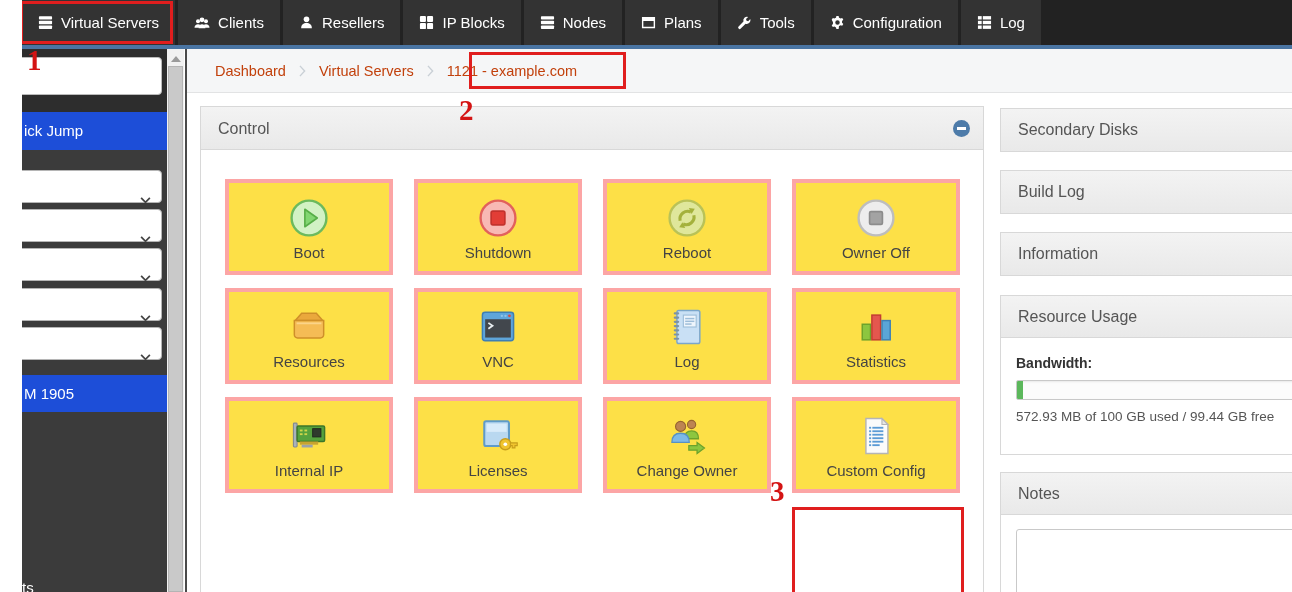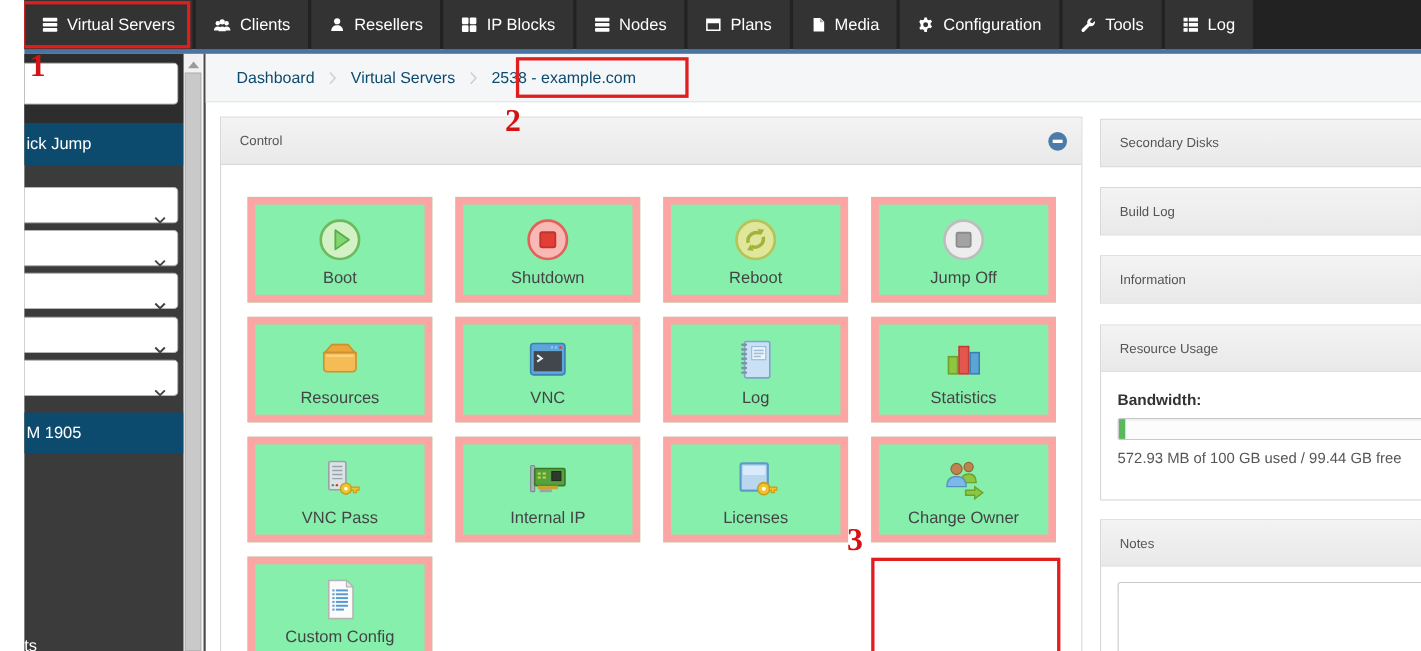--- a/index.html
+++ b/index.html
@@ -10,50 +10,50 @@
   
   .navbar { position:absolute; left:0; top:0; width:1292px; height:45px; background:#222; display:flex; }
   .navbar-accent { position:absolute; left:0; top:45px; width:1292px; height:4px; background:#4a75a3; }
   .nav-item { height:45px; background:#333; color:#fff; font-size:15px; display:flex; align-items:center; padding:0 16px; margin-right:3px; cursor:pointer; white-space:nowrap; }
   .nav-item .nicon { display:inline-flex; margin-right:8px; }
 
   
   .sidebar { position:absolute; left:0; top:49px; width:145px; height:543px; background:#3b3b3b; overflow:hidden; }
   .sb-band-top { position:absolute; left:0; top:0; width:145px; height:63px; background:#2d2d2d; }
   .sb-search { position:absolute; left:-45px; top:8px; width:185px; height:38px; background:#fff; border:1px solid #bbb; border-radius:4px; font-size:14px; padding:0 10px; }
-  .sb-head { position:absolute; left:0; width:145px; height:38px; background:#0c4a6e; color:#fff; font-size:15px; line-height:38px; padding-left:2px; white-space:nowrap; }
+  .sb-head { position:absolute; left:0; width:145px; height:38px; background:#1d4ed8; color:#fff; font-size:15px; line-height:38px; padding-left:2px; white-space:nowrap; }
   .sb-head-jump { top:63px; }
   .sb-head-vm { top:326px; height:37px; }
   .sb-select { position:absolute; left:-45px; width:185px; height:33px; background:#fff; border:1px solid #b5b5b5; border-radius:4px; font-size:13px; color:#333; line-height:31px; padding-left:4px; cursor:pointer; }
   .sb-select .chev { position:absolute; right:10px; top:13px; }
   .sb-fragment { position:absolute; left:0px; bottom:-4px; color:#fff; font-size:15px; }
 
   
   .sb-scroll { position:absolute; left:145px; top:49px; width:17px; height:543px; background:#f1f1f1; }
   .sb-scroll-arrow { position:absolute; left:3.5px; top:7px; width:0; height:0; border-left:5px solid transparent; border-right:5px solid transparent; border-bottom:6px solid #9a9a9a; }
   .sb-scroll-thumb { position:absolute; left:1px; top:17px; width:15px; height:526px; background:#c9c9c9; border:1px solid #b4b4b4; }
   .sb-divider { position:absolute; left:163px; top:49px; width:2px; height:543px; background:#4a4a4a; }
 
   
   .breadcrumb { position:absolute; left:165px; top:49px; width:1127px; height:44px; background:#f5f6f7; border-bottom:1px solid #e2e3e4; display:flex; align-items:center; padding-left:28px; }
-  .crumb { color:#0c4a6e; font-size:14.5px; cursor:pointer; }
+  .crumb { color:#c2410c; font-size:14.5px; cursor:pointer; }
   .crumb-sep { display:inline-flex; margin:0 13px; }
 
   
   .panel { position:absolute; background:#fff; border:1px solid #d8d8d8; }
-  .panel-header { height:42px; background:linear-gradient(#f3f3f3,#e9e9e9); line-height:42px; padding-left:17px; font-size:12px; color:#555; }
+  .panel-header { height:42px; background:linear-gradient(#f3f3f3,#e9e9e9); line-height:42px; padding-left:17px; font-size:16px; color:#555; }
   .panel-header.with-sep { border-bottom:1px solid #d8d8d8; }
 
   
   .control-panel { left:178px; top:106px; width:784px; height:600px; }
   .control-panel .panel-header { height:43px; line-height:43px; }
   .collapse-btn { position:absolute; right:13px; top:13px; width:17px; height:17px; border-radius:50%; background:#4d7ba9; cursor:pointer; }
   .collapse-btn::after { content:""; position:absolute; left:4px; top:7px; width:9px; height:3px; background:#fff; }
   .control-body { padding:29px 0 0 24px; }
-  .tile { display:inline-flex; flex-direction:column; align-items:center; justify-content:center; width:168px; height:96px; border:7px solid #fca5a5; background:#86efac; margin:0 21px 13px 0; vertical-align:top; cursor:pointer; }
+  .tile { display:inline-flex; flex-direction:column; align-items:center; justify-content:center; width:168px; height:96px; border:4px solid #fca5a5; background:#fde047; margin:0 21px 13px 0; vertical-align:top; cursor:pointer; }
   .tile .ticon { height:48px; display:flex; align-items:center; justify-content:center; }
   .tile .tlabel { font-size:15px; color:#444; margin-top:2px; white-space:nowrap; }
 
   
   .rpanel { left:978px; width:358px; }
   .rp-1 { top:108px; height:44px; }
   .rp-2 { top:170px; height:44px; }
   .rp-3 { top:232px; height:44px; }
   .rp-usage { top:295px; height:160px; }
   .rp-notes { top:472px; height:130px; }
@@ -146,42 +146,33 @@
       <div class="nav-item">
         <span class="nicon">
           <svg width="15" height="15" viewBox="0 0 16 16">
             <path fill="#fff" fill-rule="evenodd" d="M1 2h14v12H1zM2.5 6.5h11V12.5h-11z"></path>
           </svg>
         </span>
         <span>Plans</span>
       </div>
       <div class="nav-item">
         <span class="nicon">
-          <svg width="14" height="15" viewBox="0 0 16 16">
-            <path fill="#fff" d="M3 1h7l4 4v10H3z"></path>
-            <path fill="#222" opacity="0.4" d="M9.5 1.5l4 4h-4z"></path>
-          </svg>
-        </span>
-        <span>Media</span>
+          <svg width="15" height="15" viewBox="0 0 16 16">
+            <path fill="#fff" d="M14.2 4.3a4 4 0 01-5 5L4 14.5a1.6 1.6 0 01-2.3-2.3L6.9 7a4 4 0 015-5L9.6 4.3l.6 1.7 1.7.6z"></path>
+          </svg>
+        </span>
+        <span>Tools</span>
       </div>
       <div class="nav-item">
         <span class="nicon">
           <svg width="15" height="15" viewBox="0 0 16 16">
             <path fill="#fff" fill-rule="evenodd" d="M6.8 1h2.4l.4 1.8a5.6 5.6 0 011.6.9l1.8-.6 1.2 2-1.4 1.3a5.6 5.6 0 010 1.8l1.4 1.3-1.2 2-1.8-.6a5.6 5.6 0 01-1.6.9L9.2 15H6.8l-.4-1.8a5.6 5.6 0 01-1.6-.9l-1.8.6-1.2-2 1.4-1.3a5.6 5.6 0 010-1.8L1.8 5.1l1.2-2 1.8.6a5.6 5.6 0 011.6-.9zM8 5.6A2.4 2.4 0 108 10.4 2.4 2.4 0 008 5.6z"></path>
           </svg>
         </span>
         <span>Configuration</span>
-      </div>
-      <div class="nav-item">
-        <span class="nicon">
-          <svg width="15" height="15" viewBox="0 0 16 16">
-            <path fill="#fff" d="M14.2 4.3a4 4 0 01-5 5L4 14.5a1.6 1.6 0 01-2.3-2.3L6.9 7a4 4 0 015-5L9.6 4.3l.6 1.7 1.7.6z"></path>
-          </svg>
-        </span>
-        <span>Tools</span>
       </div>
       <div class="nav-item">
         <span class="nicon">
           <svg width="15" height="15" viewBox="0 0 16 16">
             <g fill="#fff">
               <rect x="1" y="1.2" width="4" height="3.6"></rect>
               <rect x="6.2" y="1.2" width="8.8" height="3.6"></rect>
               <rect x="1" y="6.2" width="4" height="3.6"></rect>
               <rect x="6.2" y="6.2" width="8.8" height="3.6"></rect>
               <rect x="1" y="11.2" width="4" height="3.6"></rect>
@@ -237,21 +228,21 @@
         <svg width="7" height="12" viewBox="0 0 8 14">
           <path d="M1 1l5.5 6L1 13" fill="none" stroke="#c9d0d6" stroke-width="1.6"></path>
         </svg>
       </span>
       <span class="crumb">Virtual Servers</span>
       <span class="crumb-sep">
         <svg width="7" height="12" viewBox="0 0 8 14">
           <path d="M1 1l5.5 6L1 13" fill="none" stroke="#c9d0d6" stroke-width="1.6"></path>
         </svg>
       </span>
-      <span class="crumb">2538 - example.com</span>
+      <span class="crumb">1121 - example.com</span>
     </div>
 
   <div class="panel control-panel">
     <div class="panel-header with-sep">
       <span>Control</span>
       <span class="collapse-btn"></span>
     </div>
     <div class="control-body" id="tiles"><div class="tile">
           <span class="ticon">
             <svg width="44" height="44" viewBox="0 0 48 48">
@@ -281,21 +272,21 @@
             </svg>
           </span>
           <span class="tlabel">Reboot</span>
         </div><div class="tile">
           <span class="ticon">
             <svg width="44" height="44" viewBox="0 0 48 48">
               <circle cx="24" cy="24" r="19" fill="#ededed" stroke="#bdbdbd" stroke-width="2.6"></circle>
               <rect x="17" y="17" width="14" height="14" rx="1.5" fill="#a3a3a3" stroke="#8c8c8c" stroke-width="1.8"></rect>
             </svg>
           </span>
-          <span class="tlabel">Jump Off</span>
+          <span class="tlabel">Owner Off</span>
         </div><div class="tile">
           <span class="ticon">
             <svg width="44" height="44" viewBox="0 0 48 48">
               <path d="M9 17l7-8h16l7 8z" fill="#eaa83c" stroke="#cf8f2a" stroke-width="1.6"></path>
               <path d="M8 17h32v15.5a3.5 3.5 0 01-3.5 3.5h-25A3.5 3.5 0 018 32.5z" fill="#f5bc55" stroke="#cf8f2a" stroke-width="1.6"></path>
               <path d="M10.5 19h27v2h-27z" fill="#fbd489"></path>
             </svg>
           </span>
           <span class="tlabel">Resources</span>
         </div><div class="tile">
@@ -337,35 +328,20 @@
             <svg width="44" height="44" viewBox="0 0 48 48">
               <rect x="9" y="21" width="9" height="17" fill="#8dc63f" stroke="#6da22c" stroke-width="1.6"></rect>
               <rect x="19.5" y="11" width="9.5" height="27" fill="#e4574e" stroke="#c23c33" stroke-width="1.6"></rect>
               <rect x="30.5" y="17" width="9" height="21" fill="#5aa5d6" stroke="#3d7fb5" stroke-width="1.6"></rect>
             </svg>
           </span>
           <span class="tlabel">Statistics</span>
         </div><div class="tile">
           <span class="ticon">
             <svg width="44" height="44" viewBox="0 0 48 48">
-              <rect x="13" y="6" width="17" height="28" rx="2" fill="#dde2e7" stroke="#98a2ab" stroke-width="1.6"></rect>
-              <g stroke="#98a2ab" stroke-width="1.4">
-                <path d="M16.5 11h10M16.5 15h10M16.5 19h10M16.5 23h10"></path>
-              </g>
-              <circle cx="17" cy="29.5" r="1.2" fill="#43a443"></circle>
-              <circle cx="21" cy="29.5" r="1.2" fill="#c23c33"></circle>
-              <circle cx="30" cy="33" r="5.5" fill="#f0c42f" stroke="#c89d1b" stroke-width="1.4"></circle>
-              <circle cx="30" cy="33" r="1.8" fill="#fff"></circle>
-              <path d="M35 31.5h8v3h-2.5v2.5h-3v-2.5H35z" fill="#f0c42f" stroke="#c89d1b" stroke-width="1.2"></path>
-            </svg>
-          </span>
-          <span class="tlabel">VNC Pass</span>
-        </div><div class="tile">
-          <span class="ticon">
-            <svg width="44" height="44" viewBox="0 0 48 48">
               <rect x="7" y="10" width="4" height="26" rx="1" fill="#aab2ba" stroke="#828a92" stroke-width="1.2"></rect>
               <rect x="11" y="13" width="30" height="17" rx="1.5" fill="#55a23d" stroke="#3c7629" stroke-width="1.6"></rect>
               <rect x="28" y="16" width="9" height="9" fill="#2f3a2d" stroke="#1f261e"></rect>
               <g fill="#cdd64a">
                 <rect x="14" y="17" width="3" height="2"></rect>
                 <rect x="14" y="21" width="3" height="2"></rect>
                 <rect x="19" y="17" width="3" height="2"></rect>
                 <rect x="19" y="21" width="3" height="2"></rect>
               </g>
               <rect x="14" y="30" width="20" height="3.5" fill="#c8a430"></rect>

